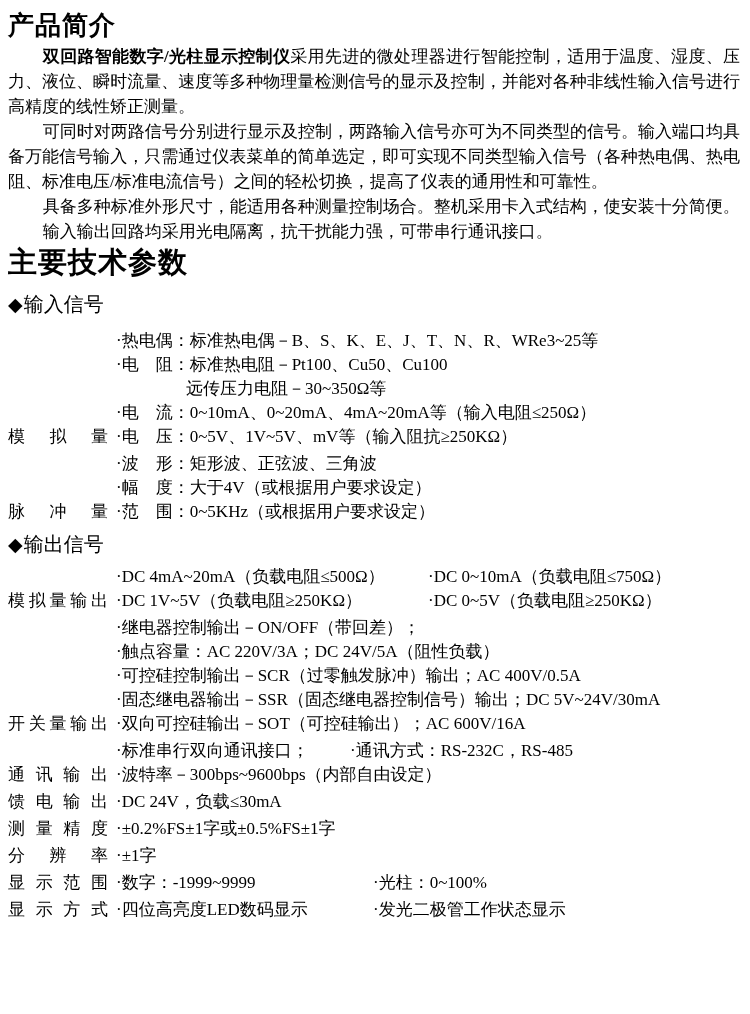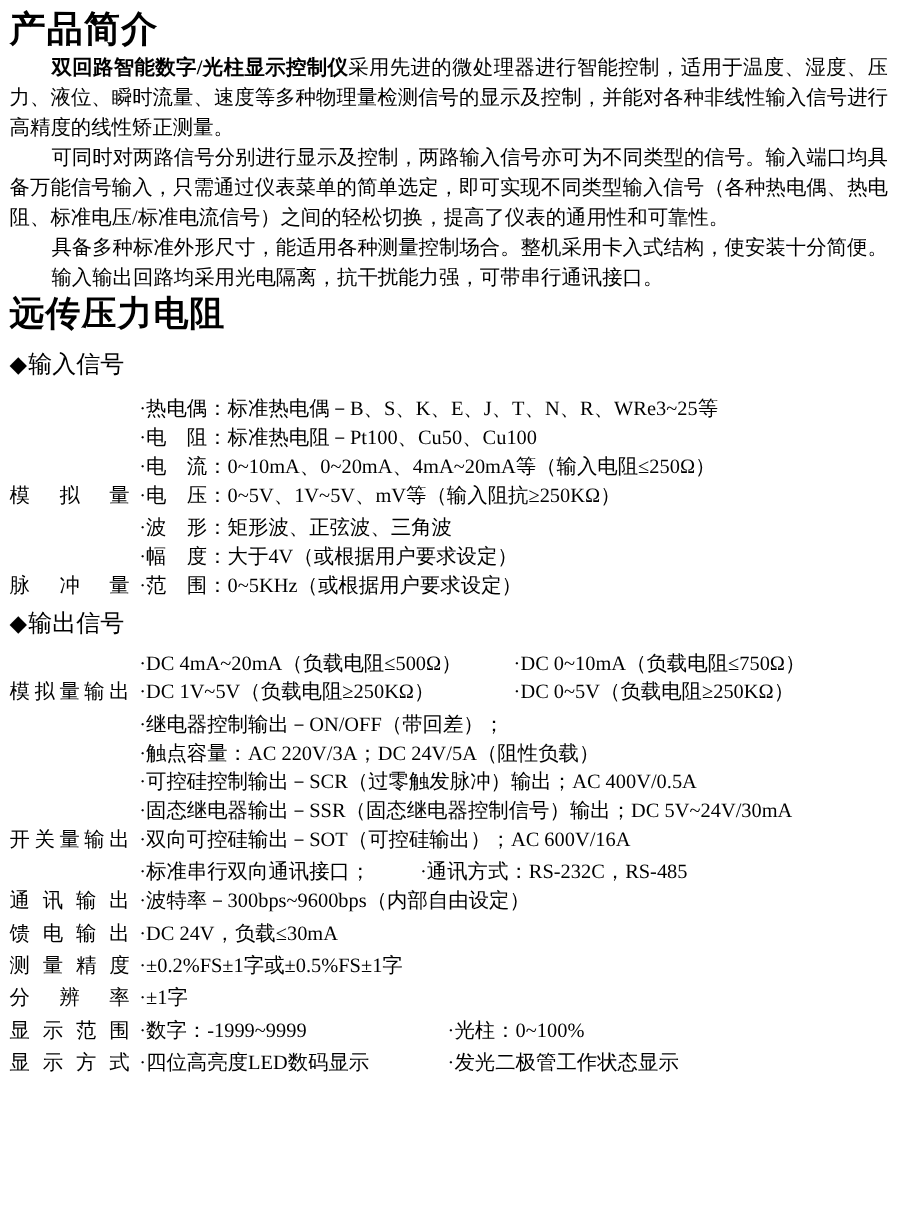--- a/index.html
+++ b/index.html
@@ -5,21 +5,21 @@
   html, body { margin:0; padding:0; }
   body {
     width:750px; height:1014px; overflow:hidden;
     background:#ffffff; color:#000000;
     font-family:"Liberation Serif","DejaVu Serif",serif;
   }
   .page { padding:8px 10px 0 8px; }
 
   .doc-title {
     font-family:"Liberation Sans","DejaVu Sans",sans-serif;
-    font-weight:bold; font-size:30px; line-height:34px;
+    font-weight:bold; font-size:26px; line-height:34px;
     margin:0; letter-spacing:1px;
   }
   .intro { margin:2px 0 0 0; }
   .para {
     font-size:17px; line-height:25px; margin:0;
     text-indent:2.05em; text-align:justify;
   }
   .lead-bold { font-weight:bold; }
 
   .tech-title {
@@ -57,29 +57,30 @@
 
   <h1 class="doc-title">产品简介</h1>
 
   <div class="intro">
     <p class="para"><span class="lead-bold">双回路智能数字/光柱显示控制仪</span><span>采用先进的微处理器进行智能控制，适用于温度、湿度、压力、液位、瞬时流量、速度等多种物理量检测信号的显示及控制，并能对各种非线性输入信号进行高精度的线性矫正测量。</span></p>
     <p class="para">可同时对两路信号分别进行显示及控制，两路输入信号亦可为不同类型的信号。输入端口均具备万能信号输入，只需通过仪表菜单的简单选定，即可实现不同类型输入信号（各种热电偶、热电阻、标准电压/标准电流信号）之间的轻松切换，提高了仪表的通用性和可靠性。</p>
     <p class="para">具备多种标准外形尺寸，能适用各种测量控制场合。整机采用卡入式结构，使安装十分简便。</p>
     <p class="para">输入输出回路均采用光电隔离，抗干扰能力强，可带串行通讯接口。</p>
   </div>
 
-  <h1 class="tech-title">远传压力电阻</h1>
+  <h1 class="tech-title">主要技术参数</h1>
 
   <h2 class="section-heading"><span class="diamond">◆</span><span>输入信号</span></h2>
 
   <div class="param-row">
     <div class="param-label">模 拟 量</div>
     <div class="param-content">
       <div class="ln">·热电偶：标准热电偶－B、S、K、E、J、T、N、R、WRe3~25等</div>
       <div class="ln">·电　阻：标准热电阻－Pt100、Cu50、Cu100</div>
+      <div class="ln indent">远传压力电阻－30~350Ω等</div>
       <div class="ln">·电　流：0~10mA、0~20mA、4mA~20mA等（输入电阻≤250Ω）</div>
       <div class="ln">·电　压：0~5V、1V~5V、mV等（输入阻抗≥250KΩ）</div>
     </div>
   </div>
 
   <div class="param-row">
     <div class="param-label">脉 冲 量</div>
     <div class="param-content">
       <div class="ln">·波　形：矩形波、正弦波、三角波</div>
       <div class="ln">·幅　度：大于4V（或根据用户要求设定）</div>

